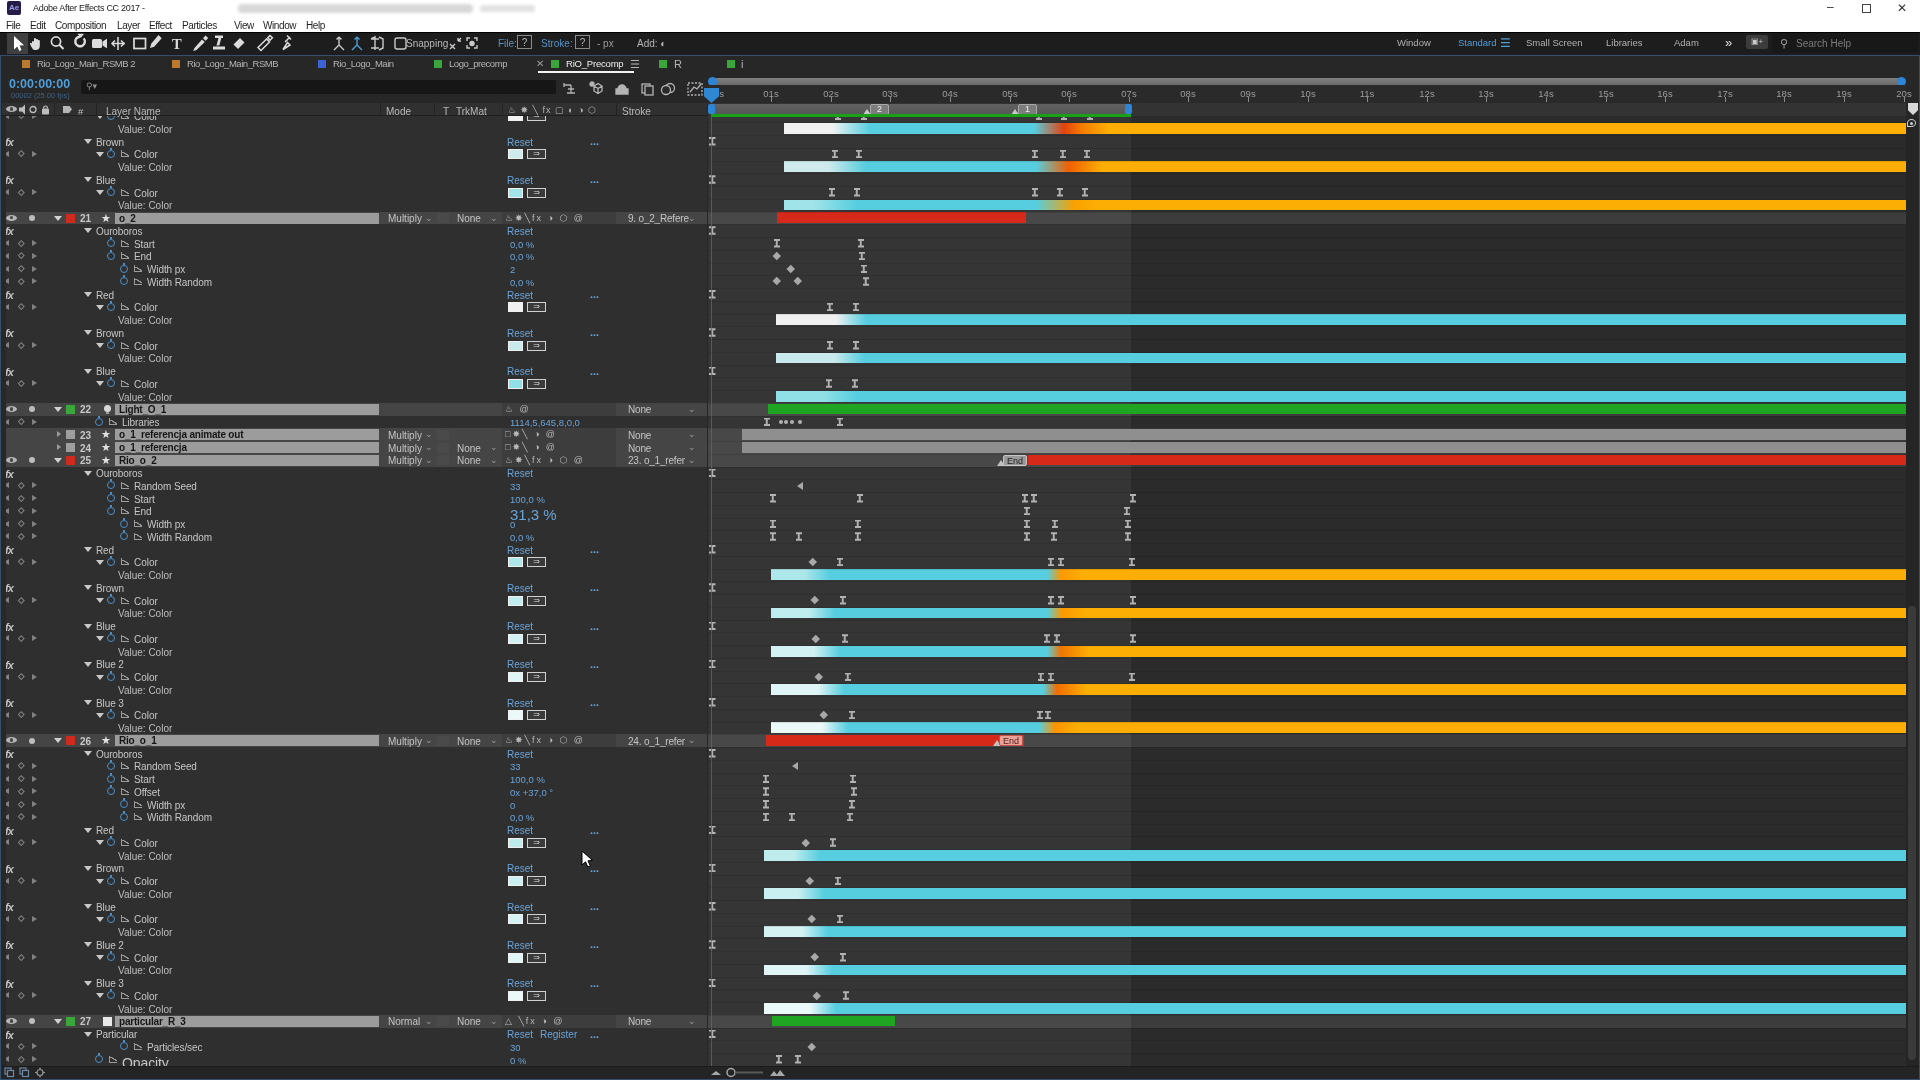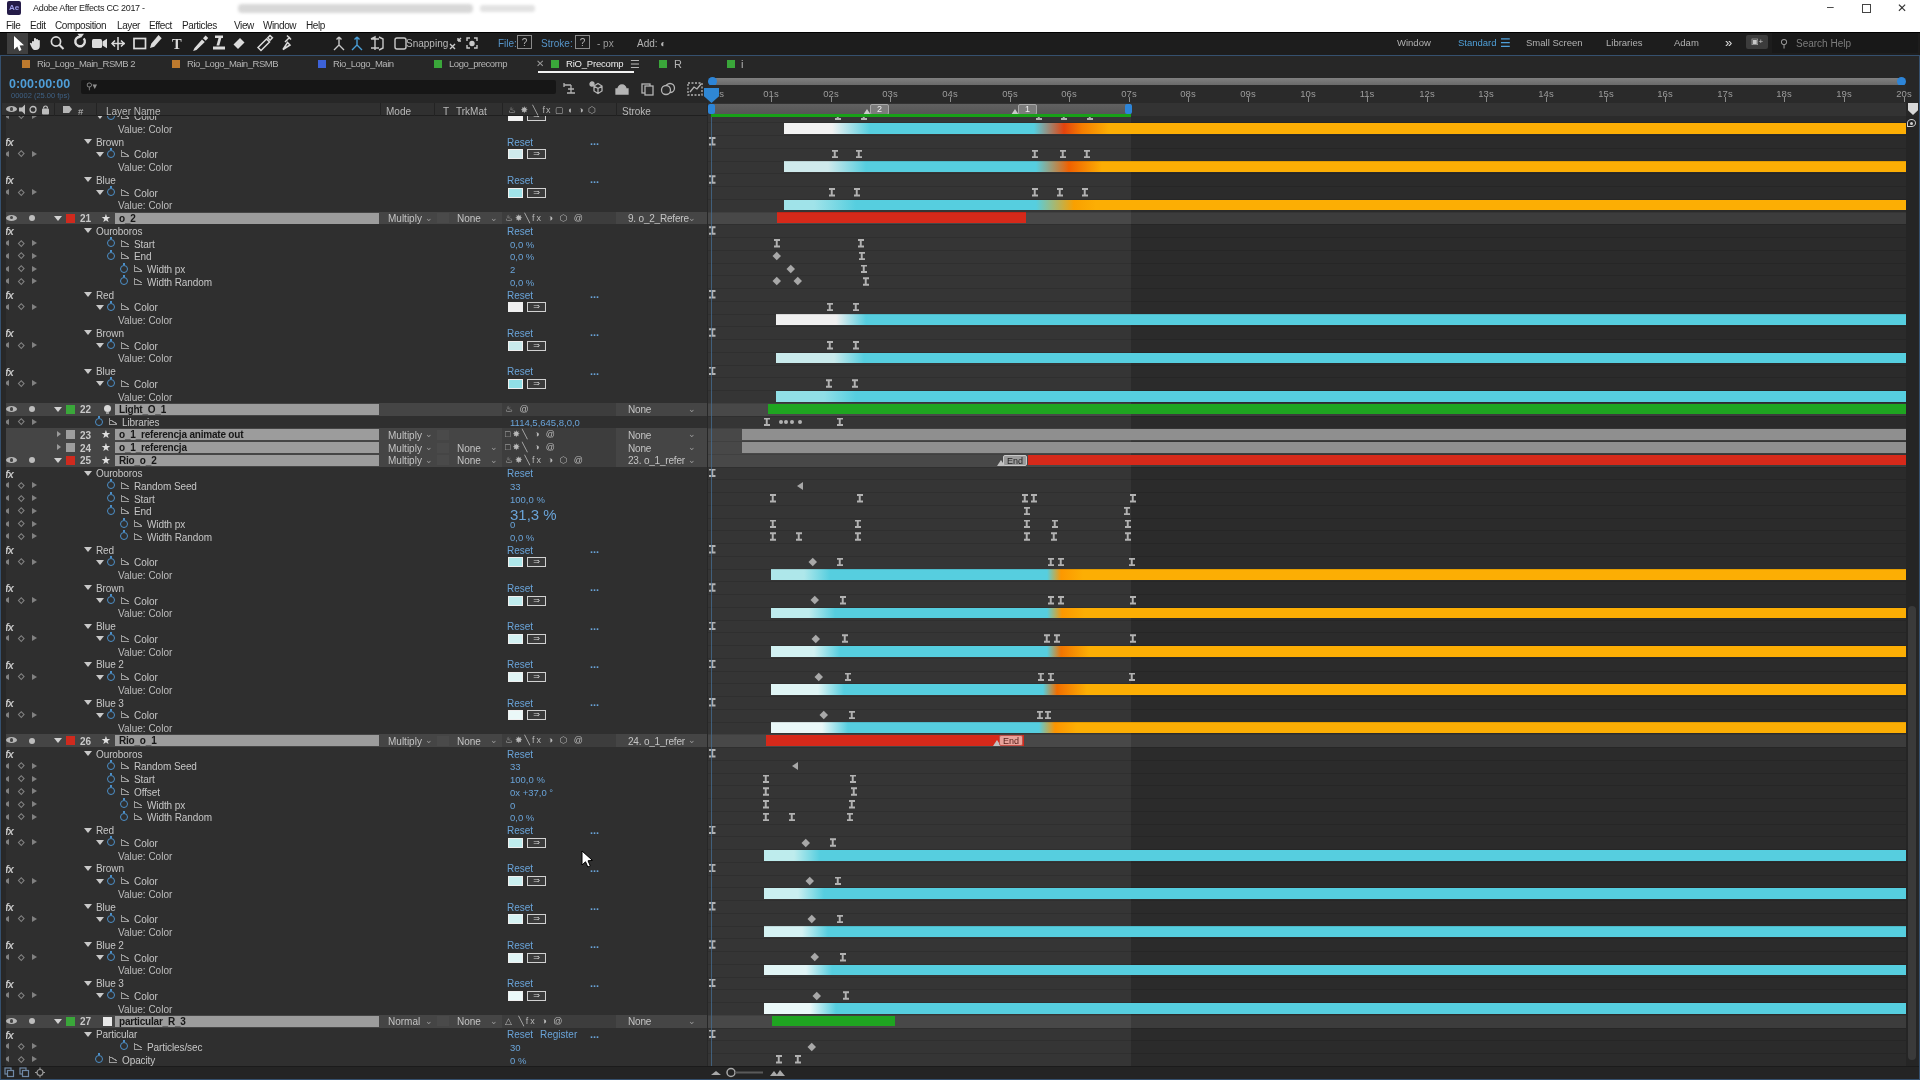--- a/index.html
+++ b/index.html
@@ -617,21 +617,21 @@
 <span class="navR" style="left:32px;top:1043.2px"></span>
 <span class="sw" style="left:120px;top:1042.2px"></span>
 <span class="gr" style="left:134px;top:1042.8px"></span>
 <div class="t" style="left:147px;top:1041.8px;font-size:10px;letter-spacing:-0.1px;color:#c6c6c6">Particles/sec</div>
 <div class="t" style="left:510px;top:1041.8px;font-size:9.5px;color:#6aa4d9">30</div>
 <span class="navL" style="left:4px;top:1056.0px"></span>
 <span class="navD" style="left:19px;top:1056.5px"></span>
 <span class="navR" style="left:32px;top:1056.0px"></span>
 <span class="sw" style="left:95px;top:1055.0px"></span>
 <span class="gr" style="left:109px;top:1055.5px"></span>
-<div class="t" style="left:122px;top:1054.5px;font-size:10px;letter-spacing:-0.1px;color:#c6c6c6">Opacity</div>
+<div class="t" style="left:122px;top:1054.5px;font-size:14px;letter-spacing:-0.1px;color:#c6c6c6">Opacity</div>
 <div class="t" style="left:510px;top:1054.5px;font-size:9.5px;color:#6aa4d9">0 %</div>
 <div class="ab" style="left:1.5px;top:211.5px;width:705px;height:12.75px;background:#454545"></div>
 <div class="ab" style="left:708px;top:211.5px;width:423px;height:12.75px;background:#484848"></div>
 <div class="ab" style="left:1131px;top:211.5px;width:775px;height:12.75px;background:#3c3c3c"></div>
 <span class="eye" style="left:6px;top:214.5px"></span>
 <span class="dot" style="left:29px;top:215.0px"></span>
 <span class="exp" style="left:54px;top:215.5px"></span>
 <div class="ab" style="left:66px;top:213.5px;width:9px;height:9px;background:#d02a1e"></div>
 <div class="t" style="left:80px;top:213.0px;font-size:10px;font-weight:bold;color:#c8c8c8">21</div>
 <div class="t" style="left:101px;top:211.5px;font-size:11px;color:#e0e0e0">★</div>

